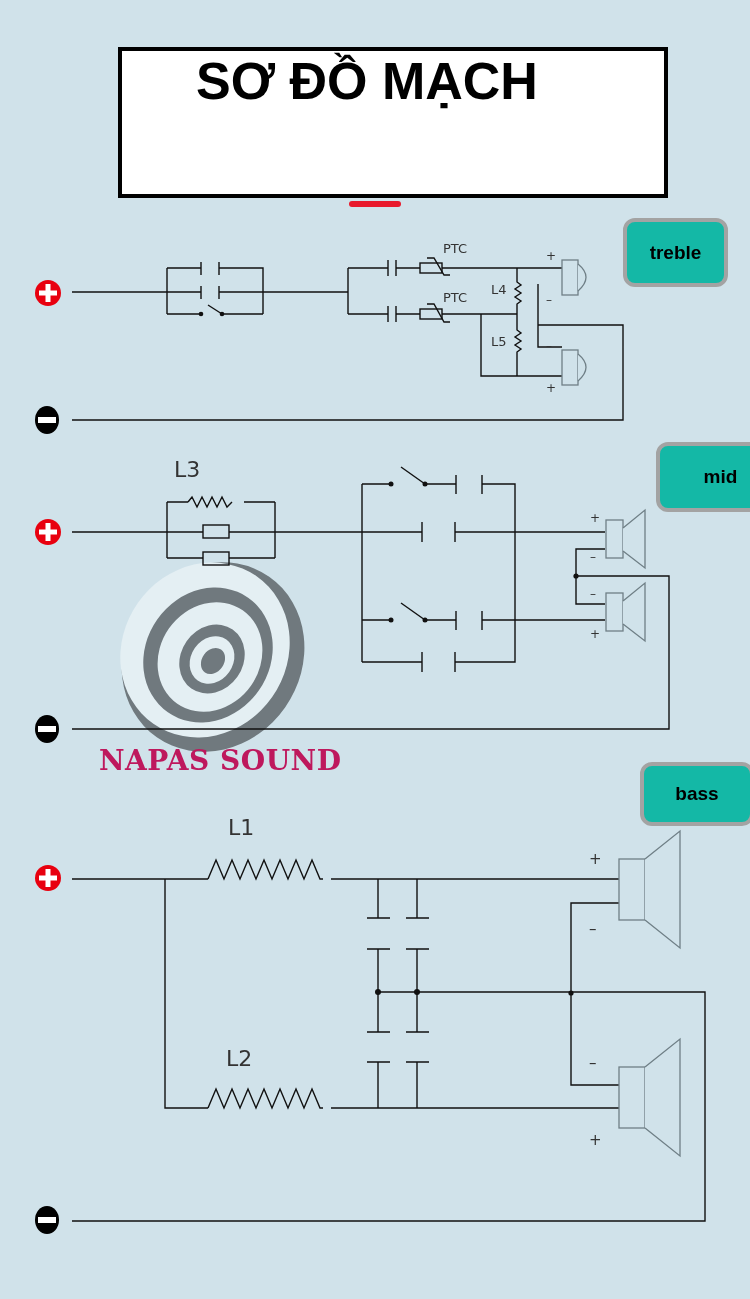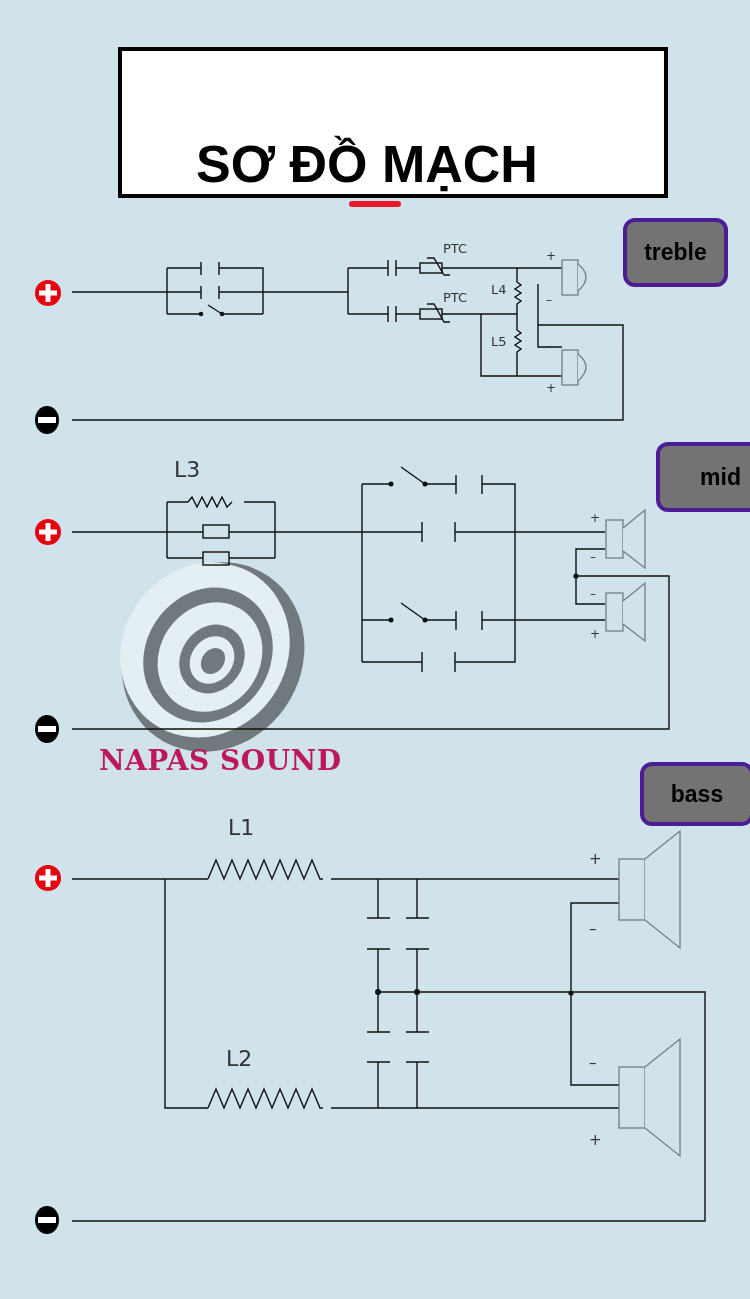--- a/index.html
+++ b/index.html
@@ -5,33 +5,33 @@
     html, body { margin: 0; padding: 0; }
     body {
       width: 750px; height: 1299px;
       background: #d0e2ea;
       position: relative; overflow: hidden;
       font-family: "DejaVu Sans", sans-serif;
     }
     .title-box {
       position: absolute; left: 118px; top: 47px; width: 542px; height: 143px;
       background: #ffffff; border: 4px solid #000;
-      display: flex; align-items: flex-end; justify-content: flex-start;
+      display: flex; align-items: flex-start; justify-content: flex-start;
     }
     .title-box .title {
       margin-left: 74px; font-size: 52px; font-weight: bold; color: #000;
       letter-spacing: 0px; font-family: "Liberation Sans", sans-serif;
     }
     .red-bar {
       position: absolute; left: 349px; top: 201px; width: 52px; height: 6px;
       background: #e8192c; border-radius: 3px;
     }
     .band-label {
-      position: absolute; background: #737373; border: 4px solid #4c1d95;
-      border-radius: 12px; font-weight: bold; font-size: 23px; color: #000;
+      position: absolute; background: #14b8a6; border: 4px solid #a3a3a3;
+      border-radius: 12px; font-weight: bold; font-size: 19px; color: #000;
       display: flex; align-items: center; justify-content: center;
       font-family: "Liberation Sans", sans-serif;
     }
     #lbl-treble { left: 623px; top: 218px; width: 97px; height: 61px; }
     #lbl-mid { left: 656px; top: 442px; width: 83px; height: 62px; padding-left: 19px; }
     #lbl-bass { left: 640px; top: 762px; width: 106px; height: 56px; }
     svg#diagram { position: absolute; left: 0; top: 0; }
     .wire { stroke: #111; stroke-width: 1.4; fill: none; }
     .comp { stroke: #111; stroke-width: 1.4; fill: none; }
     .spk { stroke: #6f7f86; stroke-width: 1.3; fill: #d0e2ea; }

